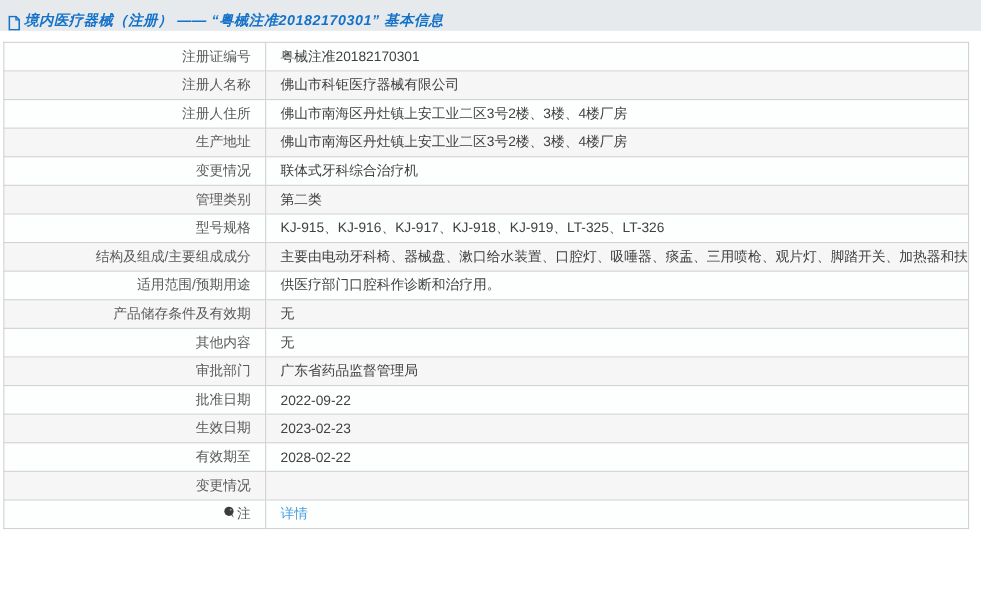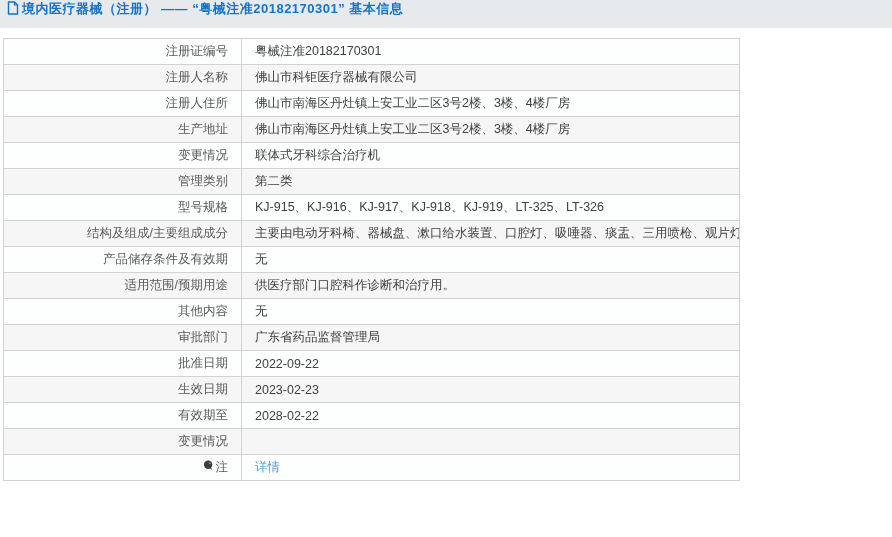--- a/index.html
+++ b/index.html
@@ -5,35 +5,36 @@
   * { box-sizing: border-box; margin: 0; padding: 0; }
   html, body {
     width: 892px; height: 537px;
     background: #ffffff;
     font-family: "Liberation Sans", sans-serif;
     overflow: hidden;
   }
   .header {
     width: 892px; height: 28px;
     background: #e7eaec;
-    display: flex; align-items: flex-start;
+    display: flex; align-items: flex-end;
     padding-left: 7px;
+    font-style: italic;
   }
   .doc-icon { display: inline-flex; margin-right: 3px; margin-top: 1px; }
   .title {
     color: #1472c8;
     font-size: 13px;
     font-weight: bold;
     letter-spacing: 0.5px;
     white-space: nowrap;
   }
   table.info {
     border-collapse: collapse;
     table-layout: fixed;
-    width: 737px;
+    width: 878px;
     margin: 10px 4px 0 3px;
     font-size: 12.5px;
   }
   table.info td {
     border: 1px solid #d2d2d2;
     height: 26px;
     vertical-align: middle;
     white-space: nowrap;
     overflow: hidden;
   }
@@ -97,26 +98,26 @@
       </tr>
       <tr>
         <td class="label">型号规格</td>
         <td class="value">KJ-915、KJ-916、KJ-917、KJ-918、KJ-919、LT-325、LT-326</td>
       </tr>
       <tr>
         <td class="label">结构及组成/主要组成成分</td>
         <td class="value">主要由电动牙科椅、器械盘、漱口给水装置、口腔灯、吸唾器、痰盂、三用喷枪、观片灯、脚踏开关、加热器和扶手组成。</td>
       </tr>
       <tr>
+        <td class="label">适用范围/预期用途</td>
+        <td class="value">供医疗部门口腔科作诊断和治疗用。</td>
+      </tr>
+      <tr>
         <td class="label">产品储存条件及有效期</td>
         <td class="value">无</td>
-      </tr>
-      <tr>
-        <td class="label">适用范围/预期用途</td>
-        <td class="value">供医疗部门口腔科作诊断和治疗用。</td>
       </tr>
       <tr>
         <td class="label">其他内容</td>
         <td class="value">无</td>
       </tr>
       <tr>
         <td class="label">审批部门</td>
         <td class="value">广东省药品监督管理局</td>
       </tr>
       <tr>

